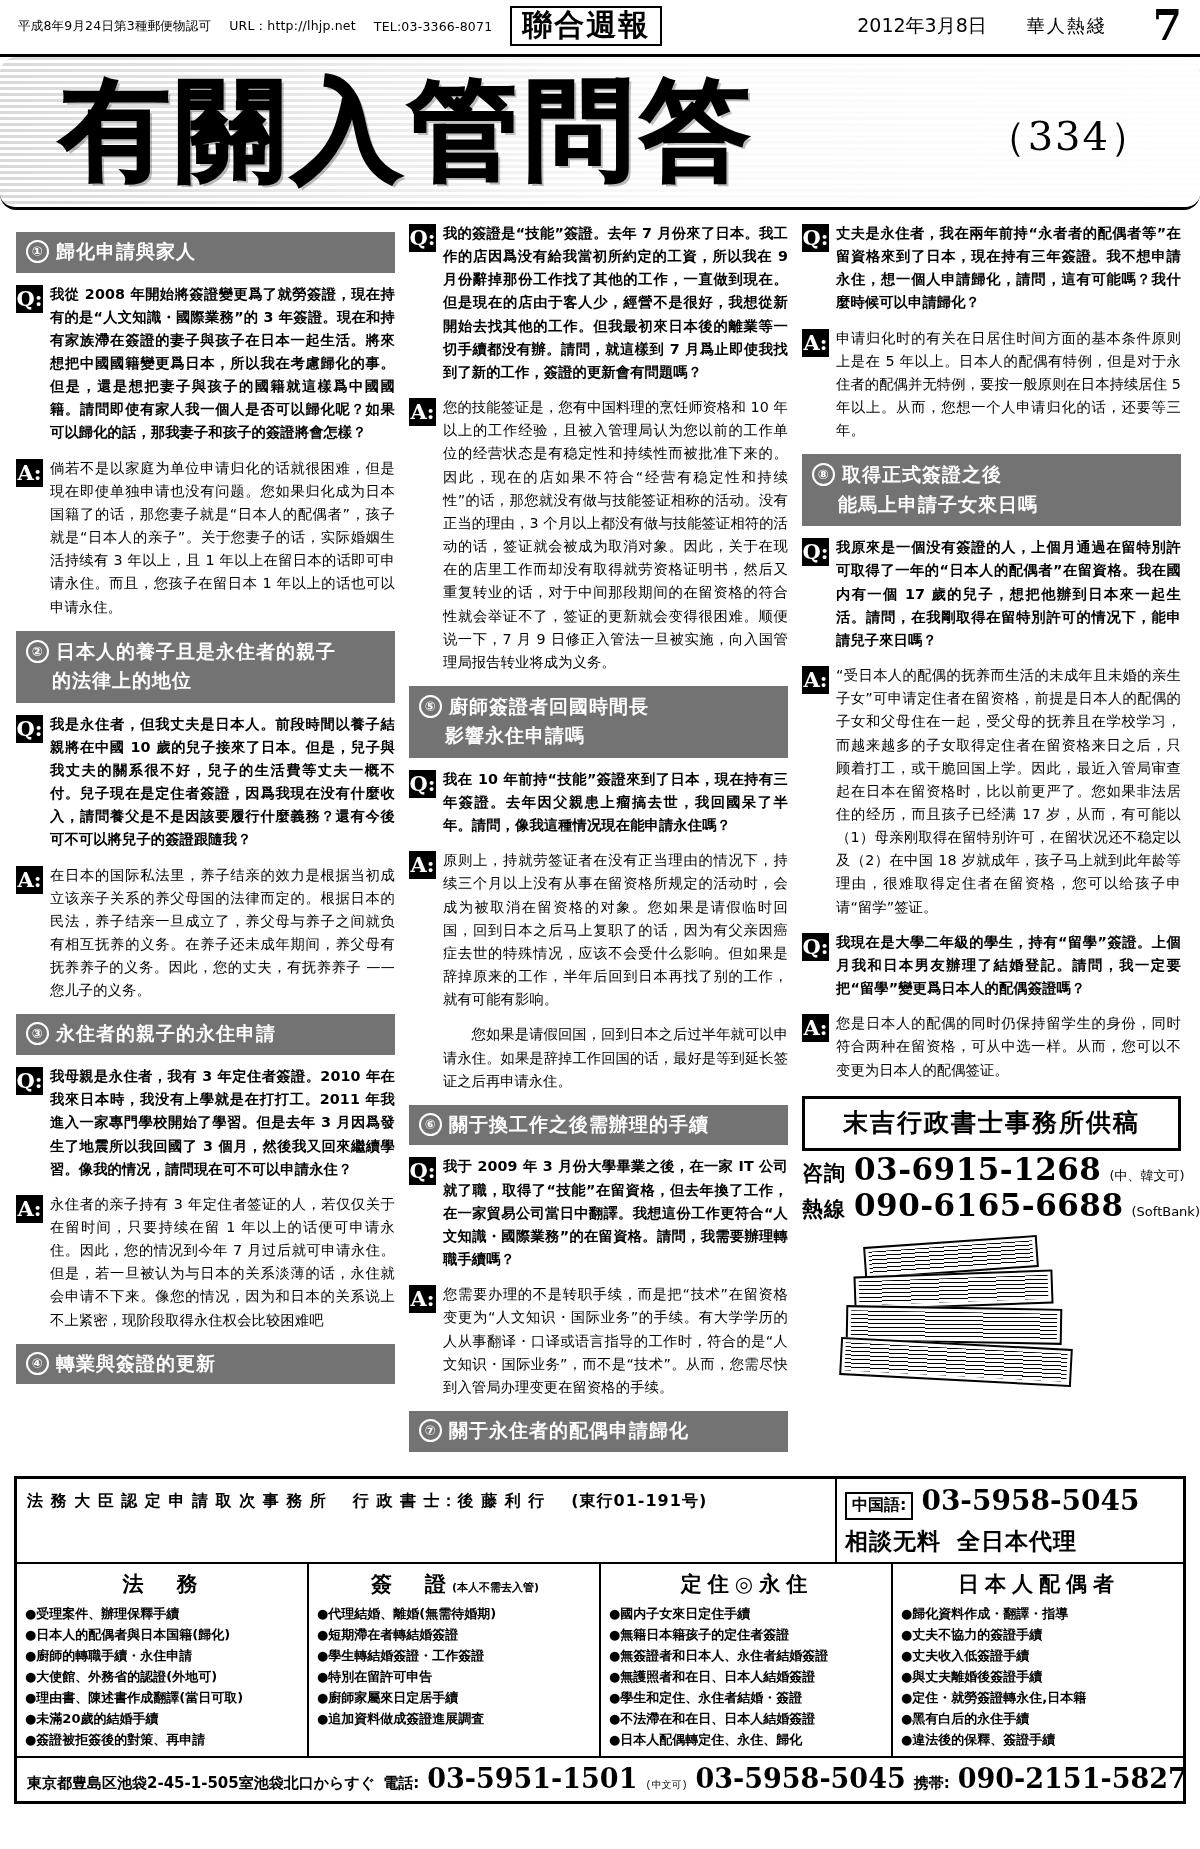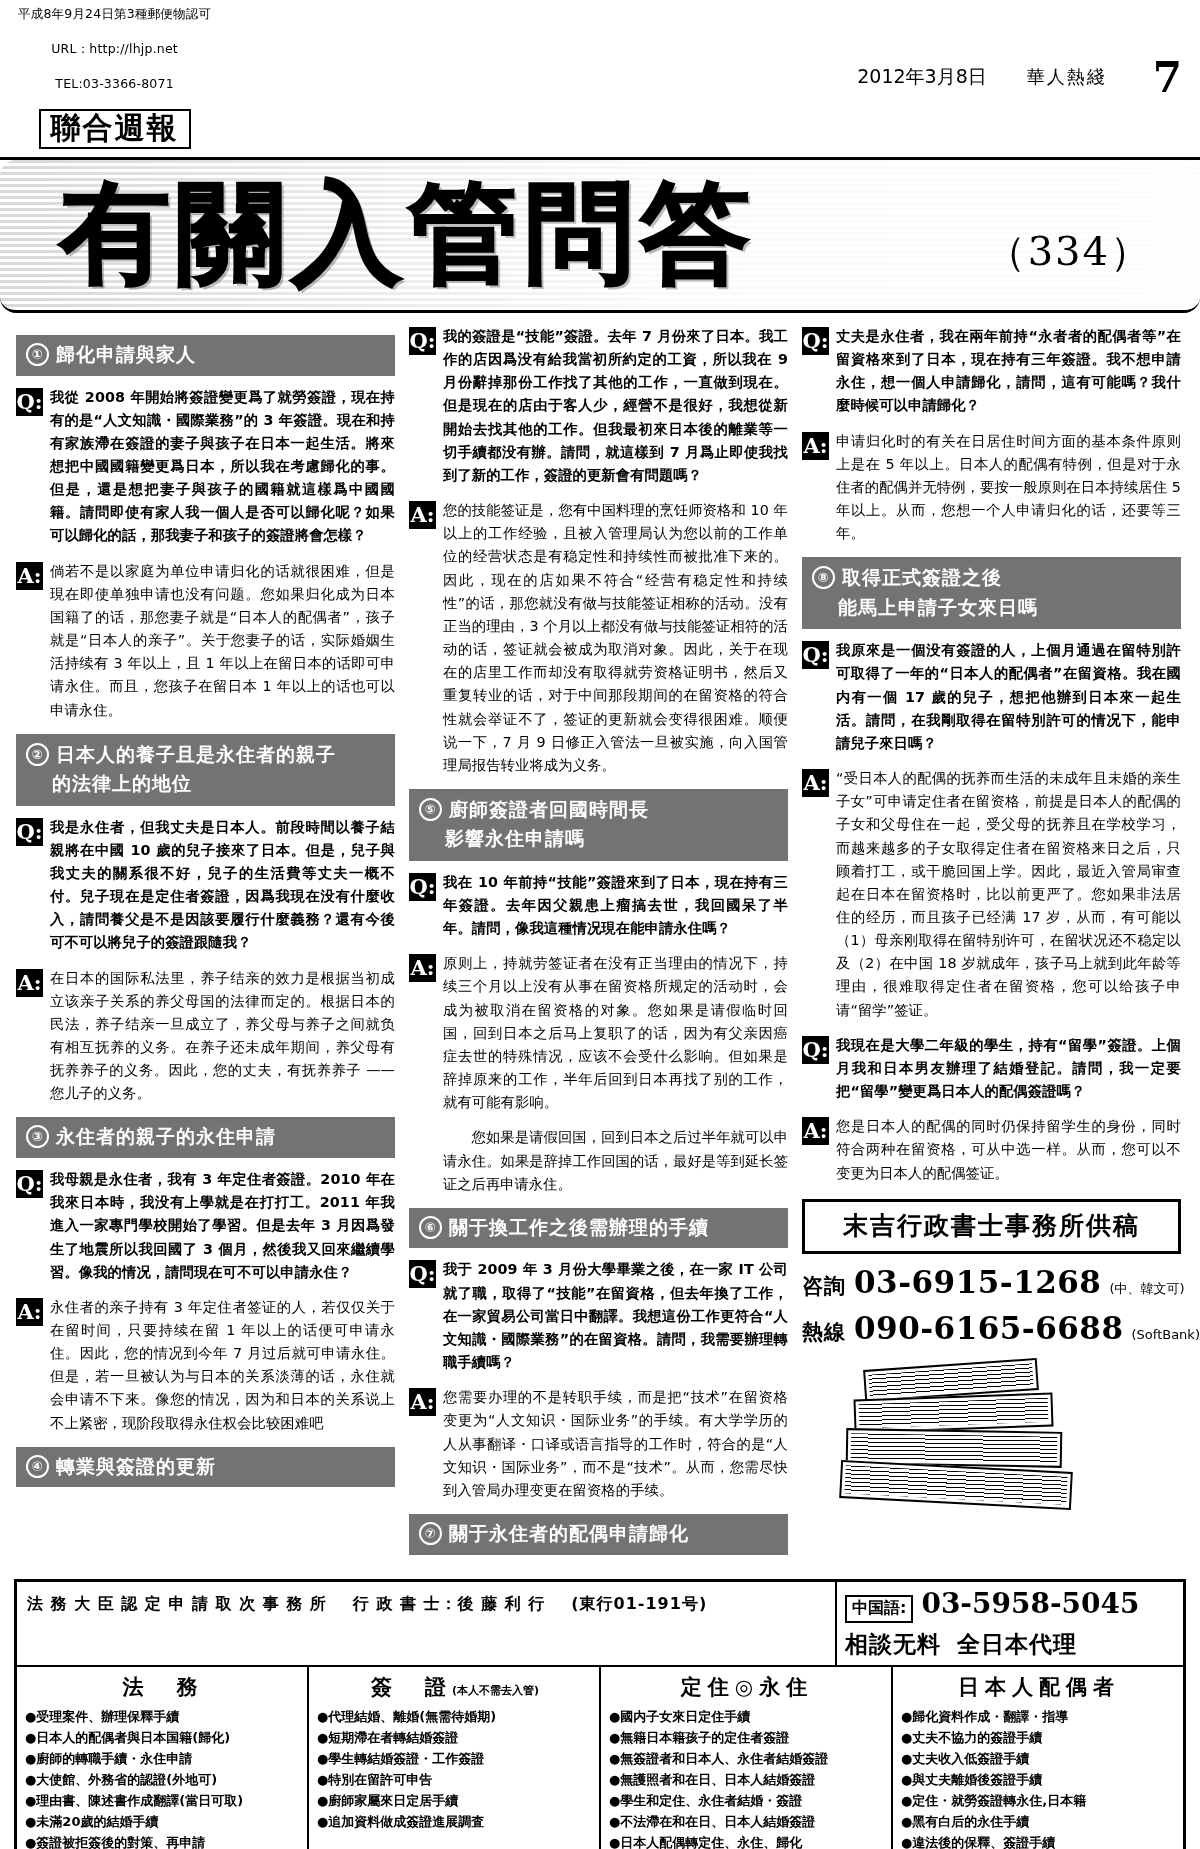--- a/index.html
+++ b/index.html
@@ -19,21 +19,21 @@
   }
   
   .masthead{
     display:flex;
     align-items:center;
     border-bottom:3px solid #000;
     padding:6px 18px 8px 18px;
     gap:14px;
     font-size:13px;
   }
-  .mast-left{display:flex;align-items:center;gap:18px;white-space:nowrap;flex-direction:column;}
+  .mast-left{display:flex;align-items:center;gap:18px;white-space:nowrap;}
   .mast-left .tiny{font-size:12.5px;letter-spacing:0.2px;}
   .mast-logo{
     border:2px solid #000;
     padding:2px 10px 4px 10px;
     font-size:30px;
     font-weight:bold;
     letter-spacing:2px;
     line-height:1;
     font-family:"DejaVu Serif","Liberation Serif",serif;
   }
@@ -74,21 +74,21 @@
     font-weight:bold;
     font-size:110px;
     letter-spacing:6px;
     line-height:1.25;
     -webkit-text-stroke:2px #000;
     text-shadow:3px 3px 0 rgba(0,0,0,0.25);
   }
   .banner-num{
     position:absolute;
     right:48px;
-    top:64px;
+    top:52px;
     font-size:40px;
     font-family:"DejaVu Serif","Liberation Serif",serif;
     letter-spacing:2px;
   }
   
   .columns{
     display:flex;
     gap:14px;
     padding:12px 16px 8px 16px;
     align-items:flex-start;
@@ -166,21 +166,20 @@
     text-align:center;
     font-size:25px;
     font-weight:bold;
     letter-spacing:2px;
     padding:7px 4px 9px 4px;
   }
   .contact-row{
     display:flex;
     align-items:baseline;
     gap:8px;
-    margin-top:10px;
     white-space:nowrap;
   }
   .contact-row .lbl{font-size:21px;font-weight:bold;letter-spacing:1px;}
   .contact-row .num{
     font-size:31px;
     font-weight:bold;
     font-family:"DejaVu Serif","Liberation Serif",serif;
     letter-spacing:0.5px;
   }
   .contact-row .note{font-size:13px;}

